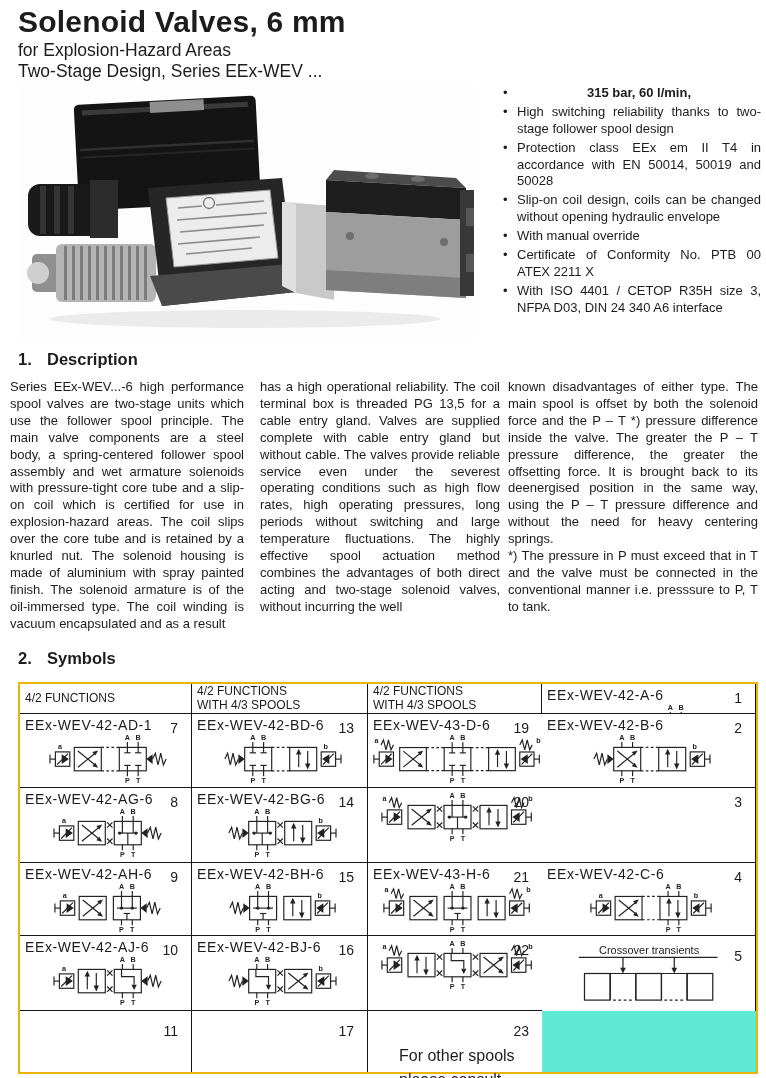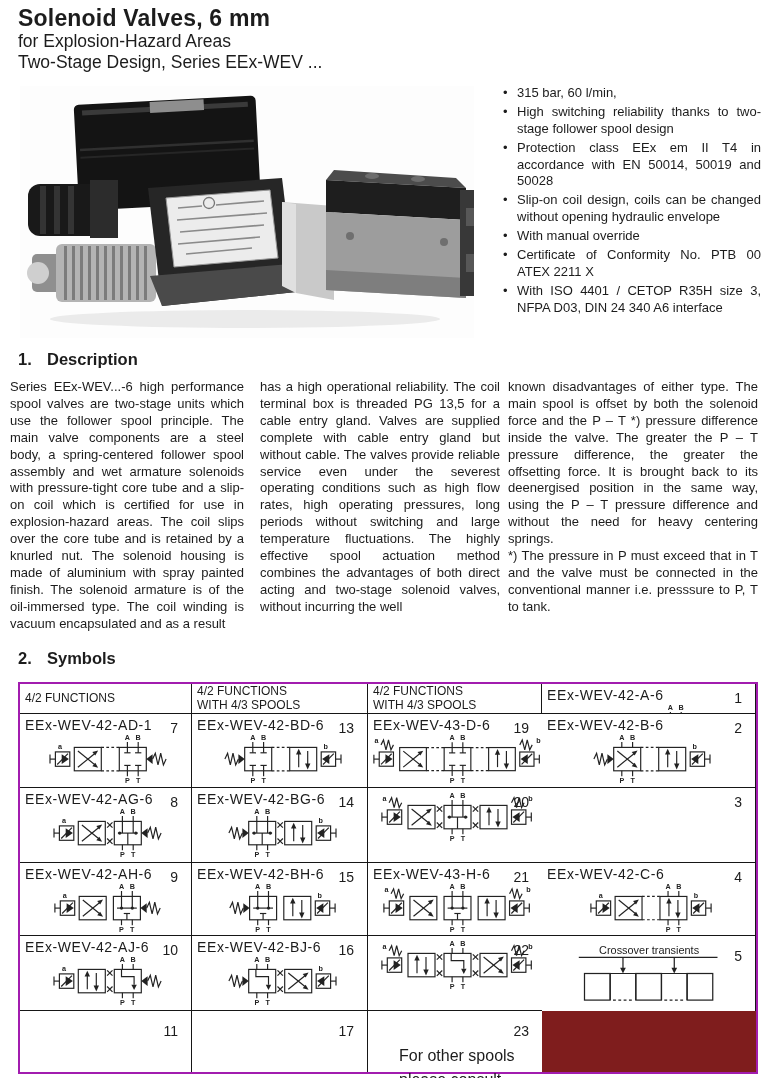--- a/index.html
+++ b/index.html
@@ -1,50 +1,50 @@
 <!DOCTYPE html>
 <html><head>
 <meta charset="utf-8">
 <style>
   html,body{margin:0;padding:0;background:#fff}
   .page{position:relative;width:766px;height:1078px;background:#fff;overflow:hidden;
         font-family:"Liberation Sans",sans-serif;color:#1c1c1c}
 
   
   .title-block{position:absolute;left:18px;top:5px}
-  .title-main{font-size:23px;font-weight:bold;line-height:1.15;letter-spacing:.2px;margin:0}
+  .title-main{font-size:30px;font-weight:bold;line-height:1.15;letter-spacing:.2px;margin:0}
   .title-sub{font-size:17.5px;font-weight:normal;line-height:1.2}
 
   
   .photo{position:absolute;left:20px;top:86px;width:454px;height:252px}
 
   
   .features{position:absolute;left:503px;top:85px;width:258px;margin:0;padding:0;list-style:none}
   .feat{display:flex;font-size:13px;line-height:1.3;margin-bottom:2px}
   .feat .b{width:14px;flex:none}
   .feat .t{flex:1;text-align:justify}
-  .feat.bold .t{font-weight:normal;text-align:left}
+  .feat.bold .t{font-weight:bold;text-align:center}
 
   
   .sec-h{position:absolute;font-size:16.5px;font-weight:bold;display:flex}
   .sec-h .n{width:29px;flex:none}
   #desc-h{left:18px;top:350px}
   #sym-h{left:18px;top:649px}
 
   
   .dcol{position:absolute;top:379px;font-size:13px;line-height:16.9px;text-align:justify}
   #dcol1{left:10px;width:234px}
   #dcol2{left:260px;width:240px}
   #dcol3{left:508px;width:250px}
   .dcol p{margin:0}
 
   
-  .symtable{position:absolute;left:18px;top:682px;width:736px;border:2px solid #a21caf;
+  .symtable{position:absolute;left:18px;top:682px;width:736px;border:2px solid #eab308;
             display:grid;grid-template-columns:172px 176px 174px 214px;
-            grid-template-rows:30px 74px 75px 73px 75px 61px;background:#7f1d1d}
+            grid-template-rows:30px 74px 75px 73px 75px 61px;background:#5eead4}
   .hcell,.cell{border-right:1px solid #161616;border-bottom:1px solid #161616;box-sizing:border-box;background:#fff}
   .lastcol{border-right:none}
   .lastrow{border-bottom:none}
   .hcell{font-size:12px;line-height:1.15;padding:2px 5px;display:flex;flex-direction:column;justify-content:center}
   .hcell span{display:block}
   .cell{position:relative;padding:3px 0 0 5px}
   .clabel{font-size:14px;letter-spacing:.6px;display:block;white-space:nowrap}
   .cnum{position:absolute;top:6px;right:13px;font-size:14px}
   .lastrow .cnum{top:12px}
   .csym{display:flex;justify-content:center;margin-top:0}

